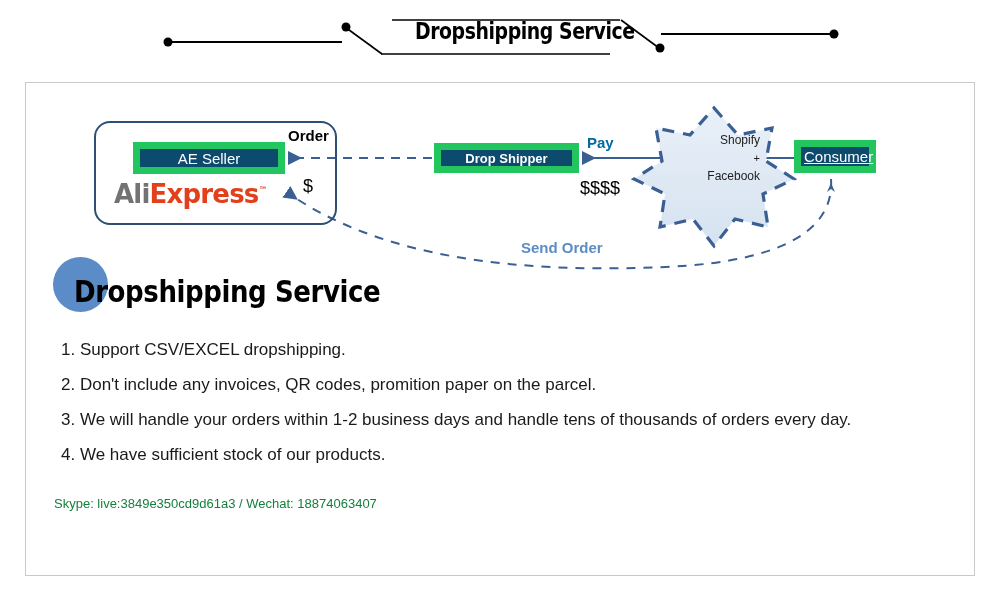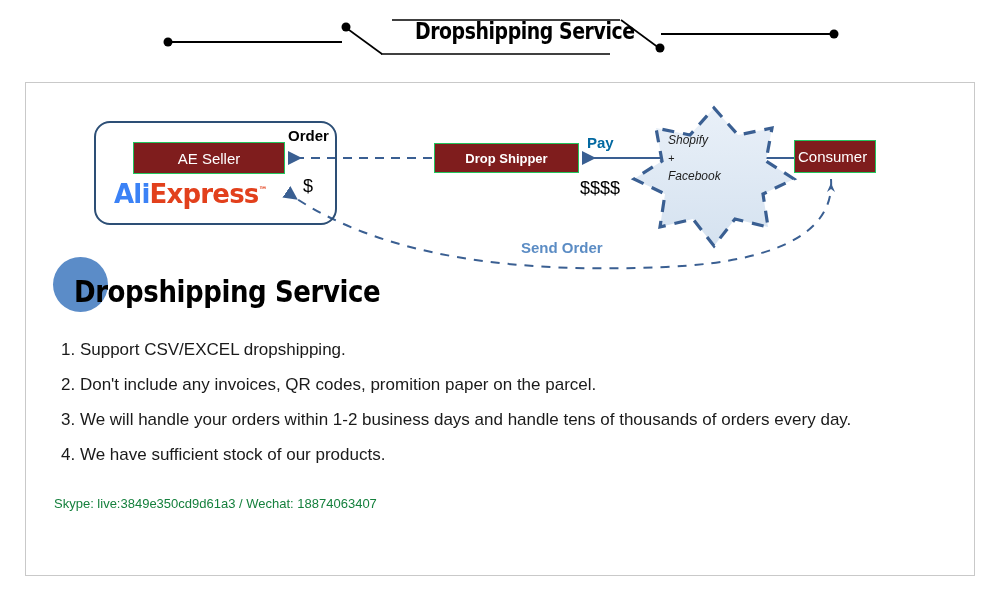--- a/index.html
+++ b/index.html
@@ -52,22 +52,22 @@
   }
   .svg-layer {
     position: absolute;
     left: 0; top: 0;
     width: 950px; height: 200px;
     pointer-events: none;
   }
 
   .node-box {
     position: absolute;
-    background: #7f1d1d;
-    border: 1px solid #22c55e;
+    background: #0c4a6e;
+    border: 7px solid #22c55e;
     color: #ffffff;
     display: flex;
     align-items: center;
     justify-content: center;
     font-family: "Liberation Sans", sans-serif;
     text-align: right;
   }
   #ae-seller-box {
     left: 107px; top: 59px;
     width: 152px; height: 32px;
@@ -78,40 +78,41 @@
     width: 145px; height: 30px;
     font-size: 13px;
     font-weight: bold;
   }
   #consumer-box {
     left: 768px; top: 57px;
     width: 82px; height: 33px;
     font-size: 15px;
     justify-content: flex-start;
     padding-left: 3px;
+    text-decoration: underline;
   }
 
   #ali-container {
     position: absolute;
     left: 68px; top: 38px;
     width: 243px; height: 104px;
     border: 2px solid #2d4f76;
     border-radius: 16px;
     background: transparent;
   }
   #ali-logo {
     position: absolute;
     left: 88px; top: 96px;
     font-family: "DejaVu Sans", sans-serif;
     font-weight: bold;
     font-size: 26px;
     letter-spacing: -0.8px;
     white-space: nowrap;
   }
-  #ali-logo .ali  { color: #3b82f6; margin-top: 44px; }
+  #ali-logo .ali  { color: #737373; margin-top: 44px; }
   #ali-logo .expr { color: #e2401c; }
   #ali-logo .tm   { color: #e2401c; font-size: 9px; vertical-align: super; }
 
   .diag-label {
     position: absolute;
     font-family: "Liberation Sans", sans-serif;
     white-space: nowrap;
   }
   #label-order {
     left: 262px; top: 44px;
@@ -131,26 +132,25 @@
   }
   #label-send-order {
     left: 495px; top: 156px;
     font-size: 15px; font-weight: bold; color: #5b8cc4;
   }
 
   #star-text {
     position: absolute;
     left: 642px; top: 48px;
     width: 92px;
-    text-align: left;
+    text-align: right;
     font-size: 12px;
     color: #1d1d1d;
     line-height: 1.55;
     font-family: "Liberation Sans", sans-serif;
-    font-style: italic;
   }
   #star-text .plus { font-size: 11px; }
 
   
   #section-title-wrap {
     position: absolute;
     left: 0px; top: 170px;
     width: 950px; height: 60px;
   }
   #title-circle {

